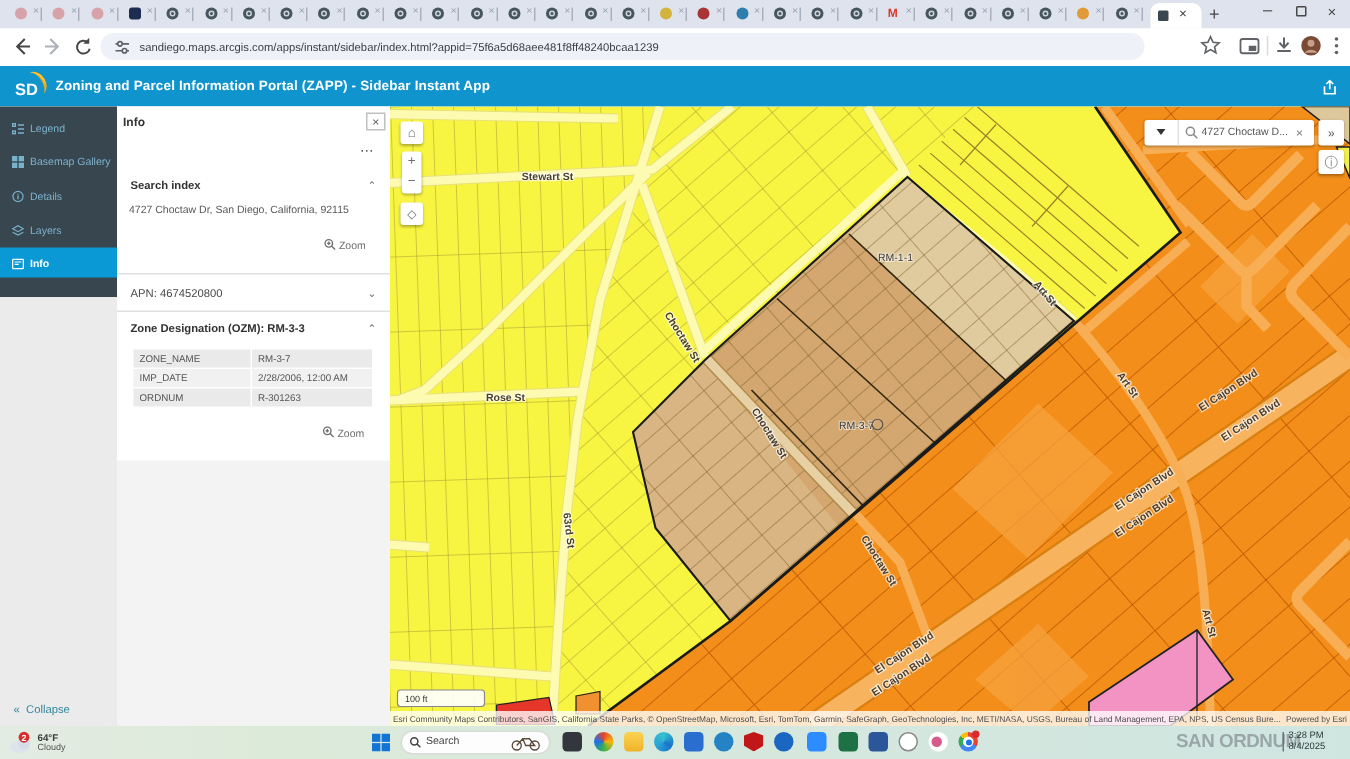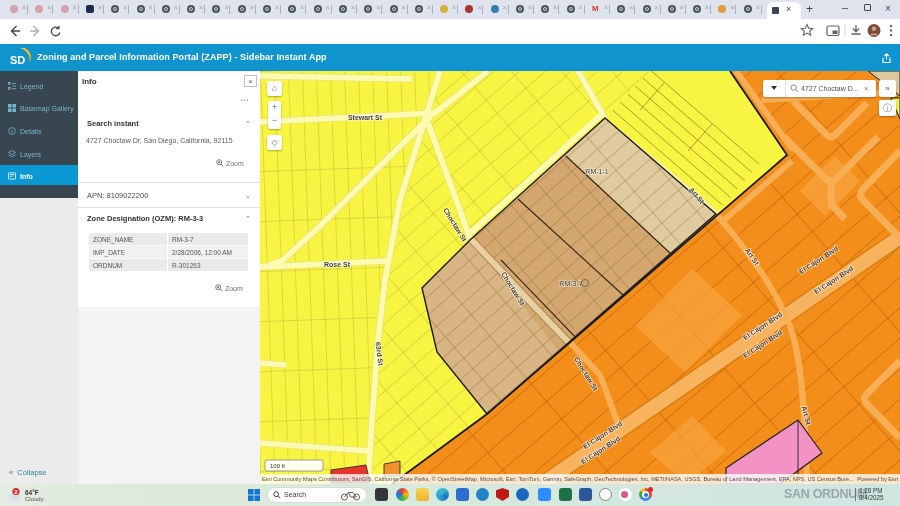--- a/index.html
+++ b/index.html
@@ -166,20 +166,30 @@
   <div class="abs" style="left:864px;top:4px;width:7px;height:7px;border:1px solid #474747;border-radius:1px"></div>
   <div class="abs" style="left:885px;top:3px;font-size:10px;color:#474747">×</div>
 
   <div id="toolbar">
     <svg class="abs" style="left:6px;top:4px" width="58" height="16" viewBox="0 0 58 16">
       <path d="M10.5,3 L5.5,8 L10.5,13 M5.5,8 H14" stroke="#474747" stroke-width="1.4" fill="none"></path>
       <path d="M27.5,3 L32.5,8 L27.5,13 M32.5,8 H24" stroke="#adb2b8" stroke-width="1.4" fill="none"></path>
       <path d="M52.5,5.2 A4.3,4.3 0 1 0 53.8,9.5" stroke="#474747" stroke-width="1.3" fill="none"></path>
       <path d="M53.5,2.2 L53.5,6.2 L49.5,6.2 Z" fill="#474747"></path>
     </svg>
+    <div id="omni">
+      <svg class="abs" style="left:9px;top:4px" width="11" height="11" viewBox="0 0 11 11">
+        <g stroke="#5f6368" stroke-width="1.1" fill="none">
+          <path d="M1,3.2 H10 M1,7.8 H10"></path>
+          <circle cx="4" cy="3.2" r="1.5" fill="#eef1f7"></circle>
+          <circle cx="7" cy="7.8" r="1.5" fill="#eef1f7"></circle>
+        </g>
+      </svg>
+      <div id="url">sandiego.maps.arcgis.com/apps/instant/sidebar/index.html?appid=75f6a5d68aee481f8ff48240bcaa1239</div>
+    </div>
     <svg class="abs" style="left:799px;top:3px" width="98" height="18" viewBox="0 0 98 18">
       <path d="M8,2.5 L9.7,6.2 L13.7,6.6 L10.7,9.3 L11.6,13.2 L8,11.1 L4.4,13.2 L5.3,9.3 L2.3,6.6 L6.3,6.2 Z" fill="none" stroke="#5f6368" stroke-width="1.1"></path>
       <rect x="28" y="4" width="12" height="9.5" rx="1.5" fill="none" stroke="#5f6368" stroke-width="1.2"></rect>
       <rect x="33.5" y="8.5" width="5" height="3.5" fill="#5f6368"></rect>
       <rect x="45.5" y="2" width="1" height="13" fill="#dadce0"></rect>
       <path d="M57,3 V9 M54,6.5 L57,9.7 L60,6.5 M52.5,12 H61.5" stroke="#5f6368" stroke-width="1.3" fill="none"></path>
       <circle cx="75" cy="8.5" r="6.5" fill="#7a4a35"></circle>
       <circle cx="75" cy="6.8" r="2.3" fill="#c9a08c"></circle>
       <path d="M70.5,13.2 A6,6 0 0 1 79.5,13.2 Z" fill="#c9a08c"></path>
       <g fill="#5f6368">
@@ -252,29 +262,29 @@
       <span class="lb" style="font-weight:bold">Info</span>
       </div>
     <div id="collapse">«&nbsp;&nbsp;Collapse</div>
   </div>
 
   <div id="panel">
     <div id="panelwhite"></div>
     <div class="ptxt" style="left:4px;top:6px;font-size:8px;font-weight:bold;color:#323232">Info</div>
     <div class="ptxt" style="left:166px;top:4px;width:13px;height:12px;border:1px solid #c0c0c0;text-align:center;font-size:8px;color:#555;line-height:11px">×</div>
     <div class="ptxt" style="left:162px;top:24px;font-size:9px;color:#555;letter-spacing:1px">⋯</div>
-    <div class="ptxt sechdr" style="left:9px;top:48px">Search instant</div>
+    <div class="ptxt sechdr" style="left:9px;top:48px">Search index</div>
     <div class="chev" style="left:167px;top:49px">⌃</div>
     <div class="ptxt" style="left:8px;top:66px;font-size:7px;color:#595959">4727 Choctaw Dr, San Diego, California, 92115</div>
     <div class="ptxt" style="left:138px;top:88px;font-size:7px;color:#6e6e6e"><svg style="vertical-align:-1px" width="8" height="8" viewBox="0 0 8 8">
           <circle cx="3.2" cy="3.2" r="2.5" stroke="#6e6e6e" stroke-width="0.9" fill="none"></circle>
           <path d="M2,3.2 H4.4 M3.2,2 V4.4 M5,5 L7.4,7.4" stroke="#6e6e6e" stroke-width="0.9" fill="none"></path>
         </svg>&nbsp;Zoom</div>
     <div class="ptxt" style="left:0px;top:111px;width:182px;height:1px;background:#e0e0e0"></div>
-    <div class="ptxt" style="left:9px;top:120px;font-size:7.5px;color:#4a4a4a">APN: 8109022200</div>
+    <div class="ptxt" style="left:9px;top:120px;font-size:7.5px;color:#4a4a4a">APN: 4674520800</div>
     <div class="chev" style="left:167px;top:121px">⌄</div>
     <div class="ptxt" style="left:0px;top:136px;width:182px;height:1px;background:#e0e0e0"></div>
     <div class="ptxt sechdr" style="left:9px;top:143px">Zone Designation (OZM): RM-3-3</div>
     <div class="chev" style="left:167px;top:144px">⌃</div>
     <table id="ztable">
       <tbody>
           <tr>
             <td style="width:78px">ZONE_NAME</td>
             <td>RM-3-7</td>
           </tr>

